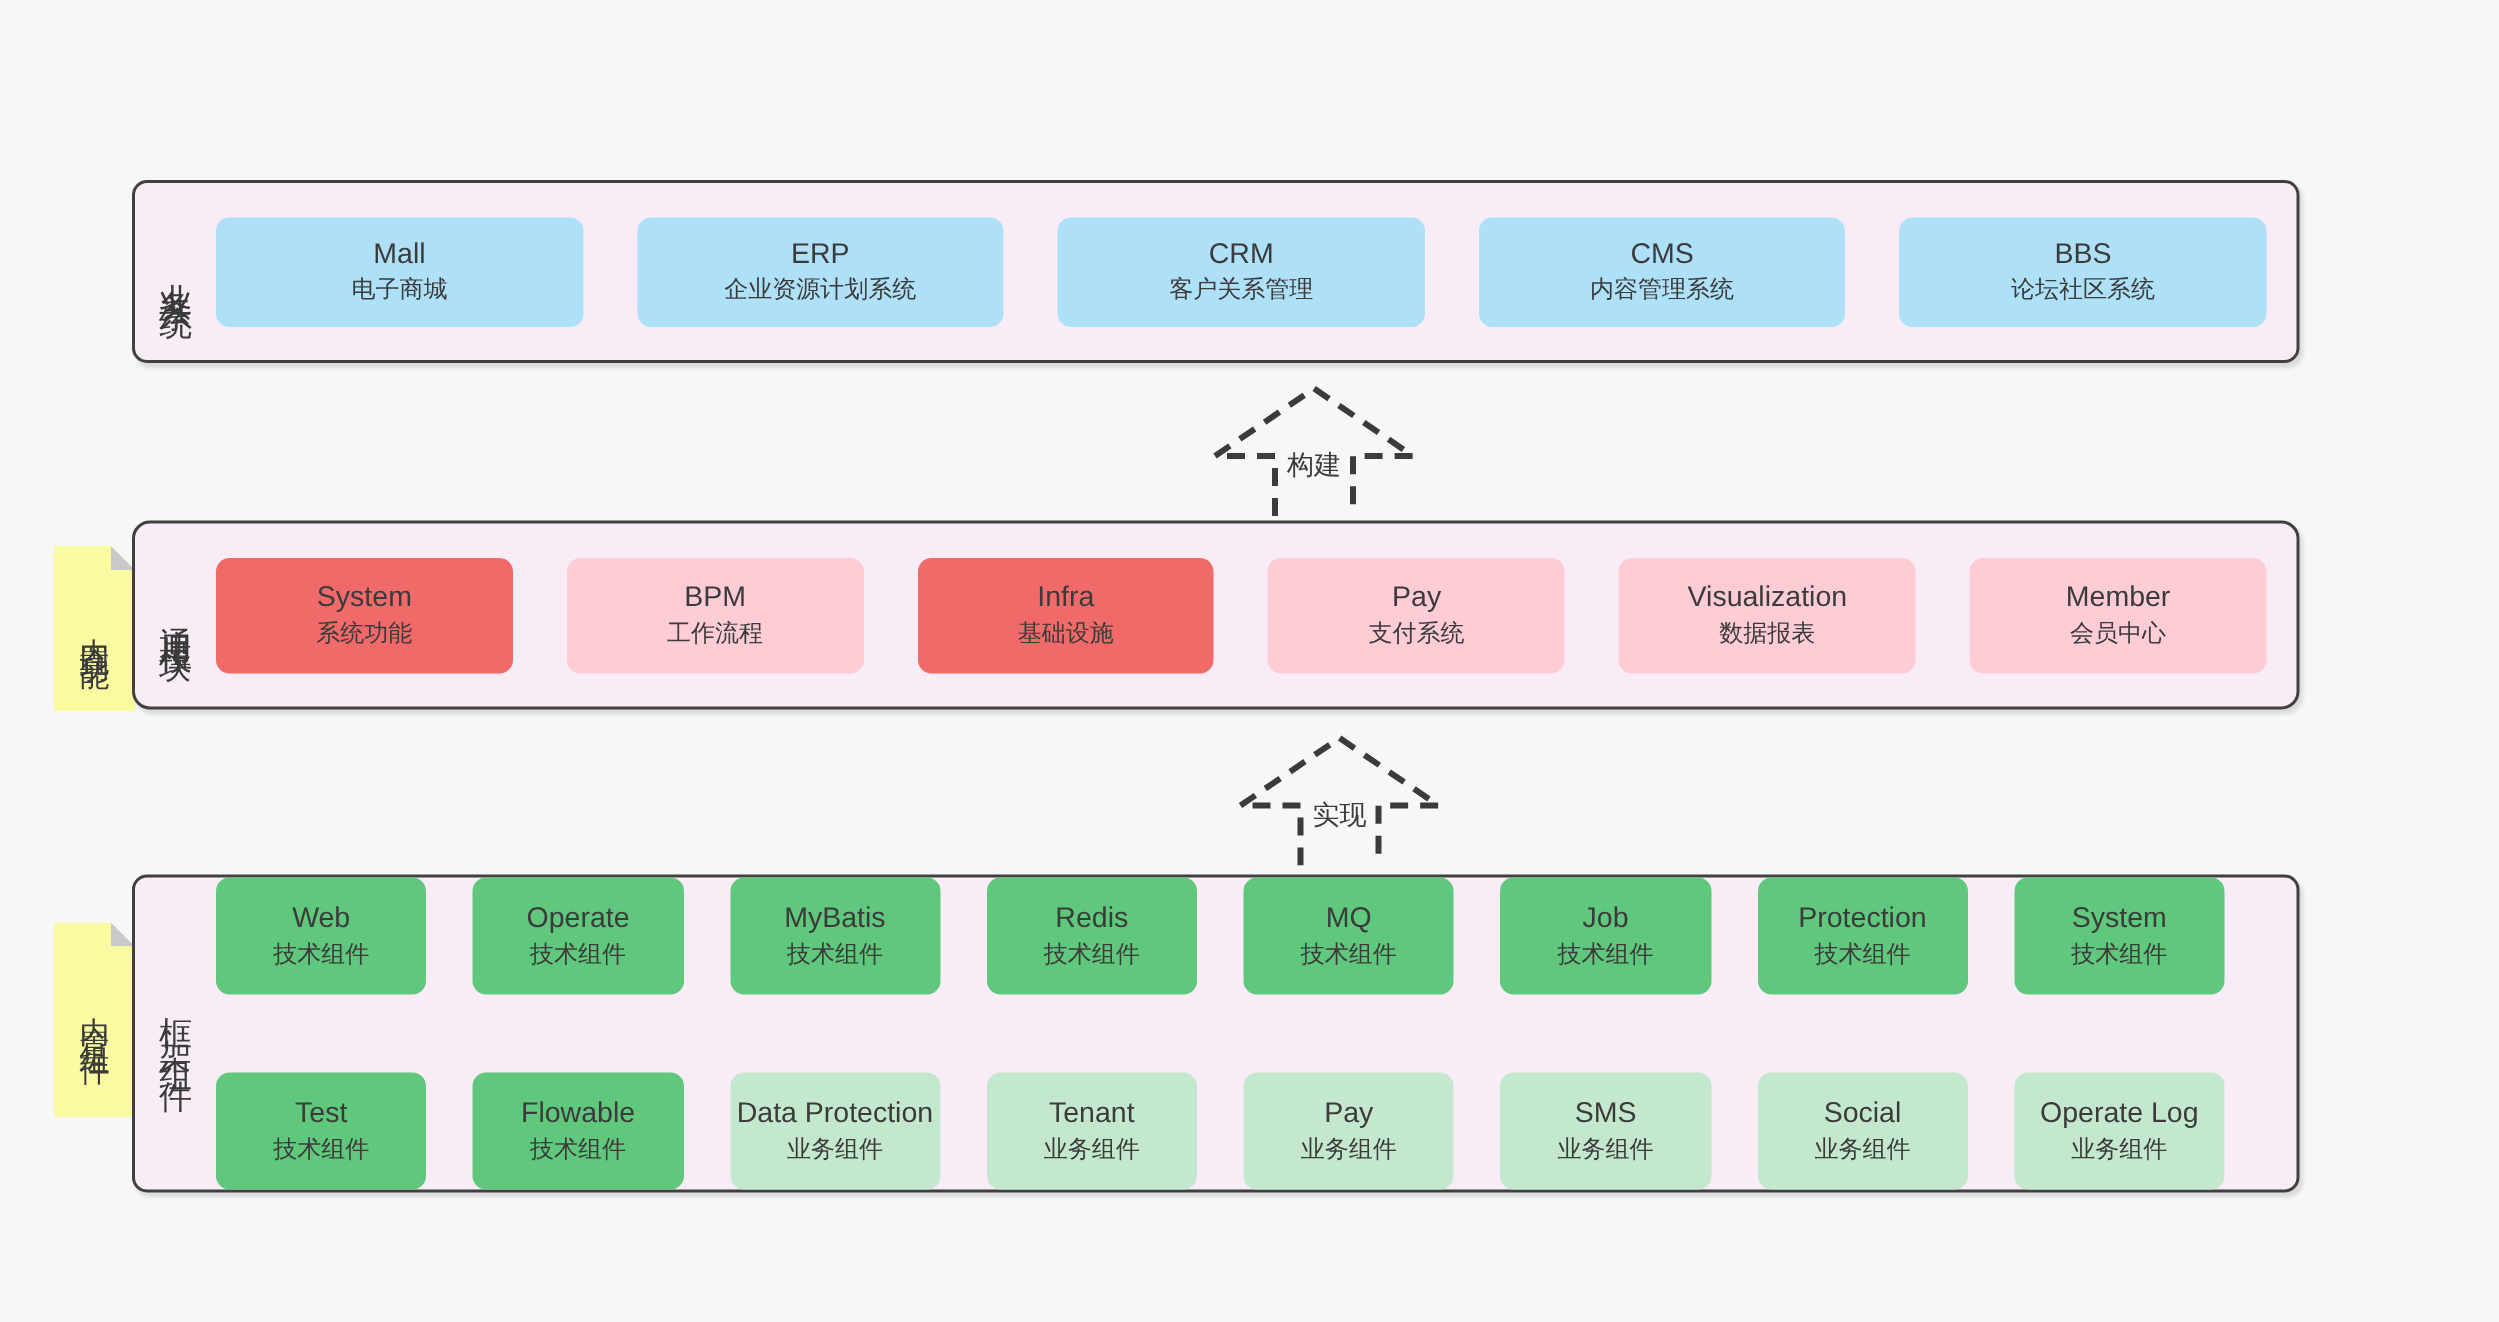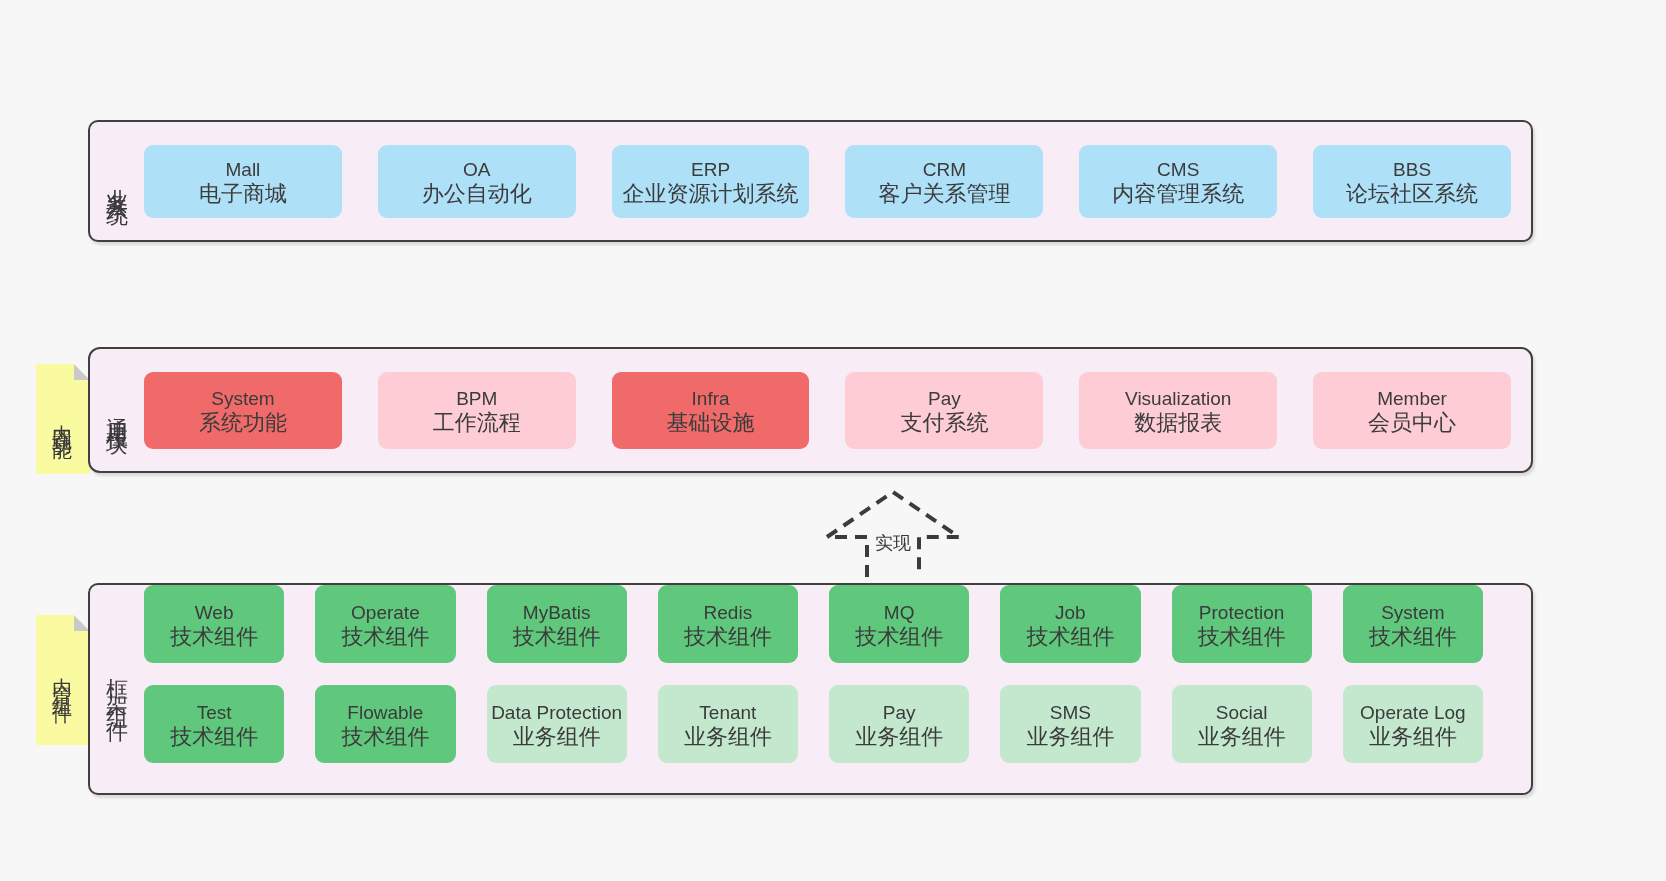--- a/index.html
+++ b/index.html
@@ -12,30 +12,30 @@
   #layer-business{top:120px;height:122px;}
   #layer-modules{top:347px;height:126px;border-radius:12px;}
   #layer-components{top:583px;height:212px;}
 
   .vlabel{flex:none;width:54px;writing-mode:vertical-lr;text-orientation:upright;
           display:flex;align-items:center;justify-content:center;
           color:#3a3a3a;font-size:22px;letter-spacing:5px;}
   #layer-components .vlabel{letter-spacing:14px;}
 
   .boxes{flex:1;display:flex;align-items:center;gap:36px;padding-right:20px;}
-  .rows{flex:1;display:flex;flex-direction:column;justify-content:flex-start;gap:22px;padding-right:48px;}
+  .rows{flex:1;display:flex;flex-direction:column;justify-content:space-between;gap:22px;padding-right:48px;}
   .row{display:flex;gap:31px;}
 
   .box{flex:1;border-radius:9px;display:flex;flex-direction:column;align-items:center;
        justify-content:center;text-align:center;color:#3b3b3b;}
   .boxes .box{height:73px;}
   #layer-modules .boxes .box{height:77px;}
   .row .box{height:78px;}
   .box-en{font-size:19px;line-height:25px;}
-  .box-zh{font-size:22px;line-height:24px;}
+  .box-zh{font-size:16px;line-height:24px;}
   .box-blue{background:#aee0f8;}
   .box-red{background:#f06a6a;}
   .box-pink{background:#fdccd5;}
   .box-green{background:#5fc87d;}
   .box-lightgreen{background:#c4e8ce;}
 
   
   .note{position:absolute;left:36px;width:54px;background:#fafaa0;color:#3a3a3a;
         writing-mode:vertical-lr;text-orientation:upright;font-size:20px;letter-spacing:5px;
         display:flex;align-items:center;justify-content:center;z-index:0;
@@ -62,42 +62,44 @@
   <div class="note" id="note-components">内置组件</div>
 
   <section class="layer" id="layer-business">
     <div class="vlabel">业务系统</div>
     <div class="boxes">
         <div class="box box-blue">
           <div class="box-en">Mall</div>
           <div class="box-zh">电子商城</div>
         </div>
         <div class="box box-blue">
-          <div class="box-en">OA</div>
-          <div class="box-zh">办公自动化</div>
-        </div>
-        <div class="box box-blue">
           <div class="box-en">ERP</div>
           <div class="box-zh">企业资源计划系统</div>
         </div>
         <div class="box box-blue">
           <div class="box-en">CRM</div>
           <div class="box-zh">客户关系管理</div>
         </div>
         <div class="box box-blue">
           <div class="box-en">CMS</div>
           <div class="box-zh">内容管理系统</div>
         </div>
         <div class="box box-blue">
           <div class="box-en">BBS</div>
           <div class="box-zh">论坛社区系统</div>
         </div>
       </div>
   </section>
 
+  <div class="arrow" id="arrow-build">
+    <svg width="140" height="88" viewBox="0 0 140 88">
+      <path d="M44 88 V48 H4 L70 3 L136 48 H96 V88" fill="none" stroke="#3b3b3b" stroke-width="4" stroke-dasharray="12 8"></path>
+    </svg>
+    <span class="arrow-label">构建</span>
+  </div>
 
   <section class="layer" id="layer-modules">
     <div class="vlabel">通用模块</div>
     <div class="boxes">
         <div class="box box-red">
           <div class="box-en">System</div>
           <div class="box-zh">系统功能</div>
         </div>
         <div class="box box-pink">
           <div class="box-en">BPM</div>

